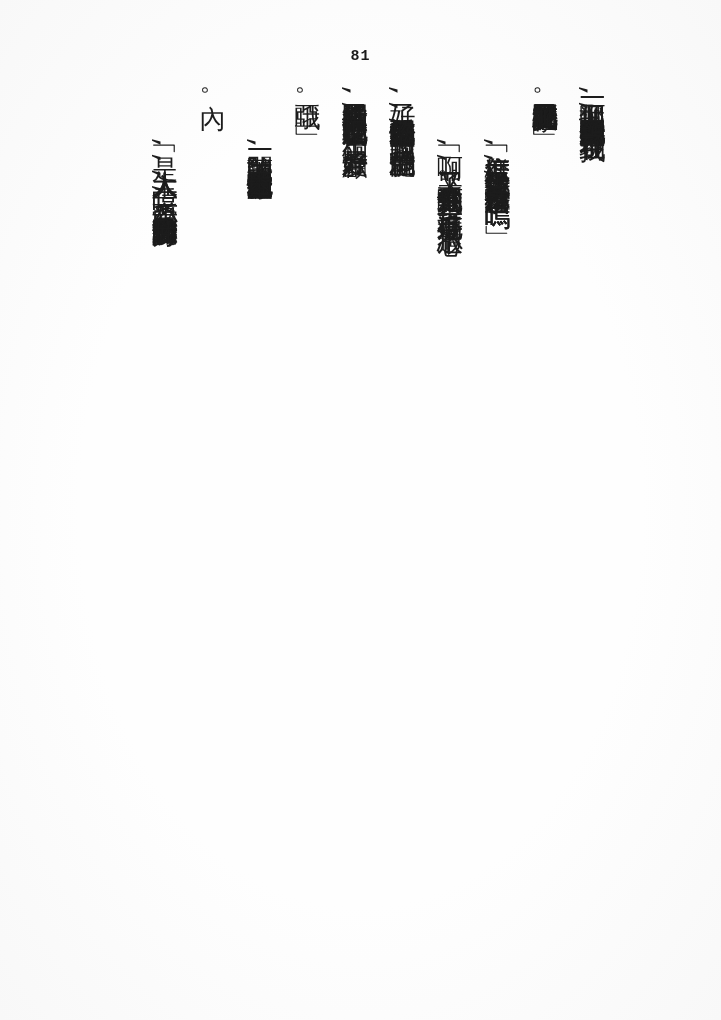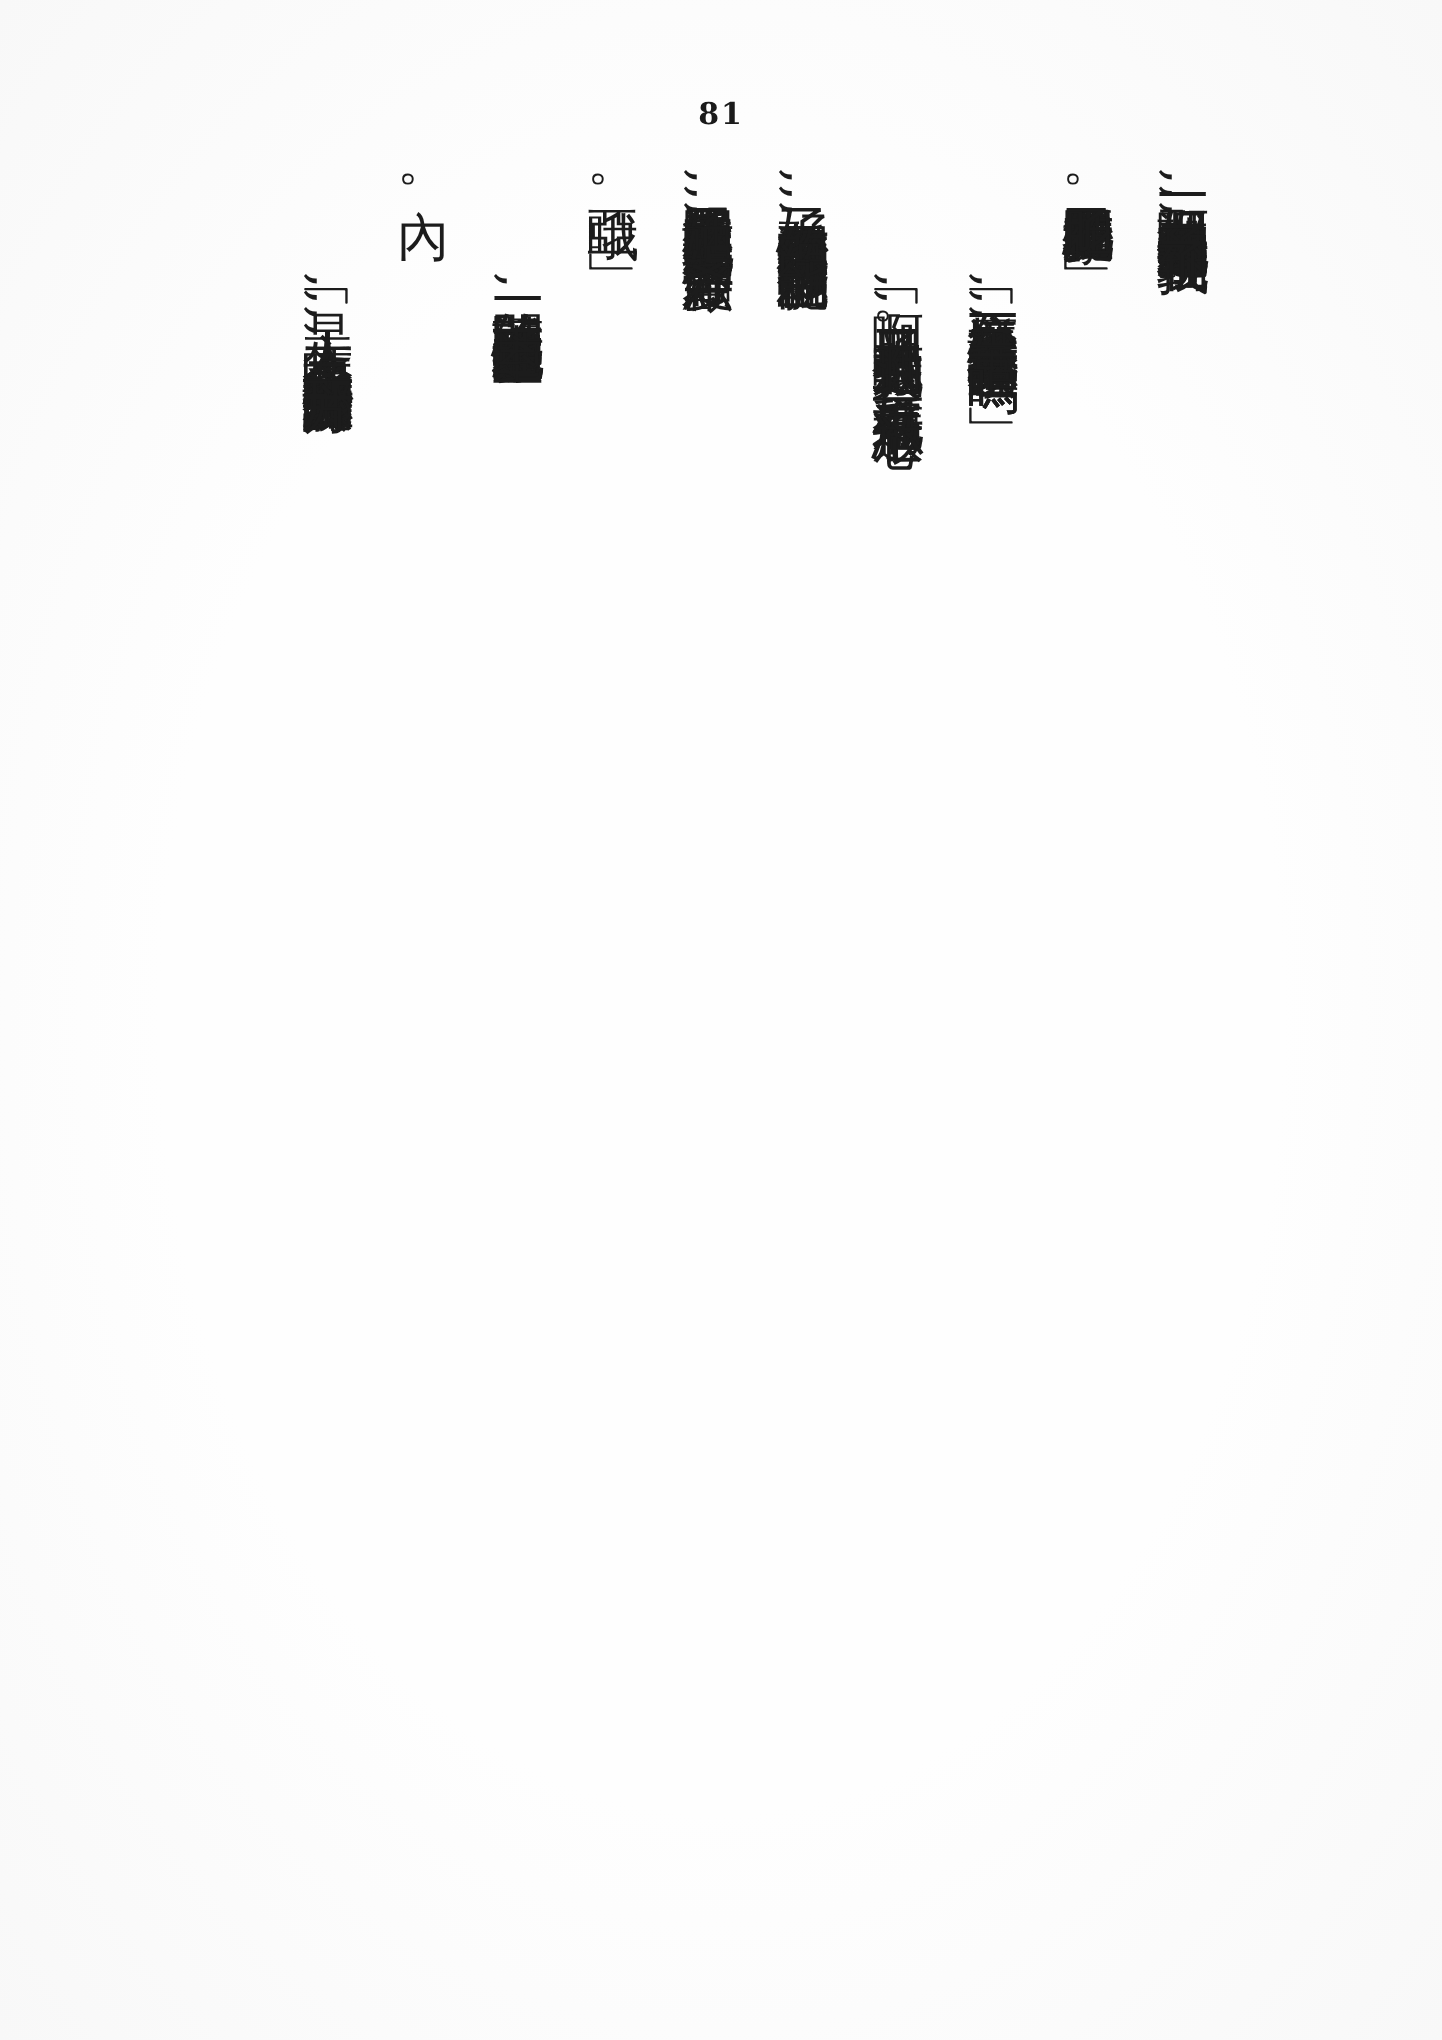--- a/index.html
+++ b/index.html
@@ -11,20 +11,21 @@
     height: 1020px;
     font-family: "DejaVu Serif", "Liberation Serif", serif;
   }
   .page {
     position: relative;
     width: 721px;
     height: 1020px;
     overflow: hidden;
     background: radial-gradient(ellipse at center, #fefefe 55%, #f8f8f8 100%);
     color: #1c1c1c;
+    font-family: Liberation Mono, monospace;
   }
   .page-number {
     position: absolute;
     top: 48px;
     left: 0;
     width: 721px;
     text-align: center;
     font-size: 15px;
     font-weight: bold;
     letter-spacing: 1px;

